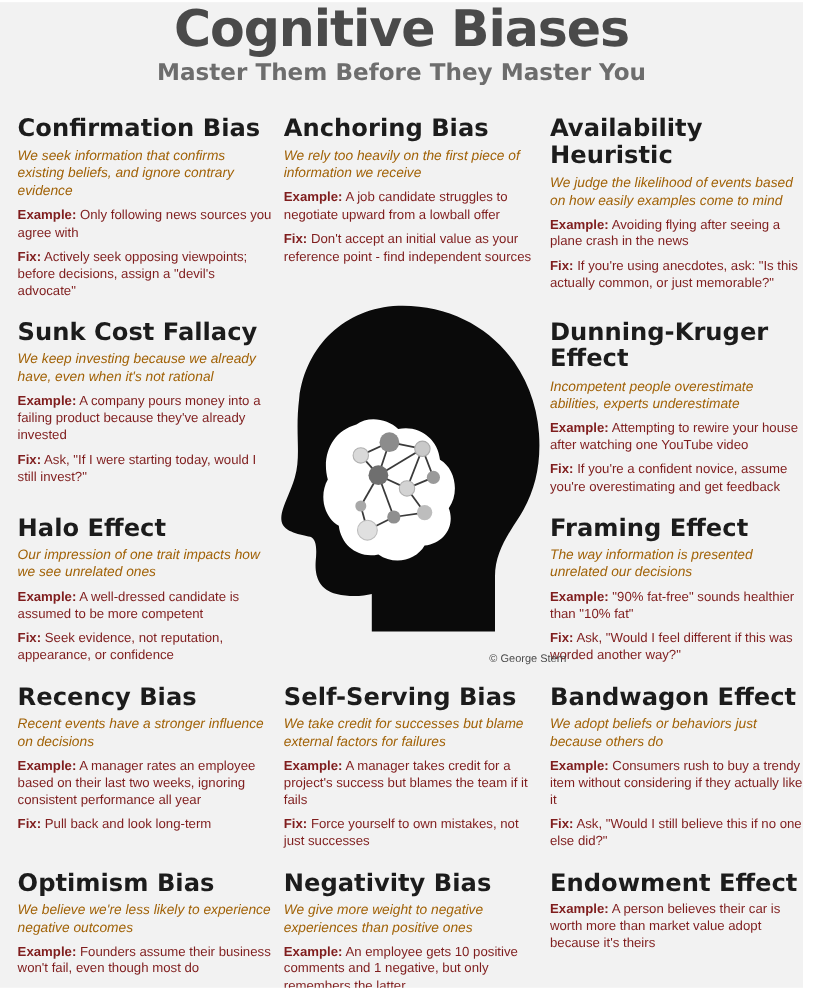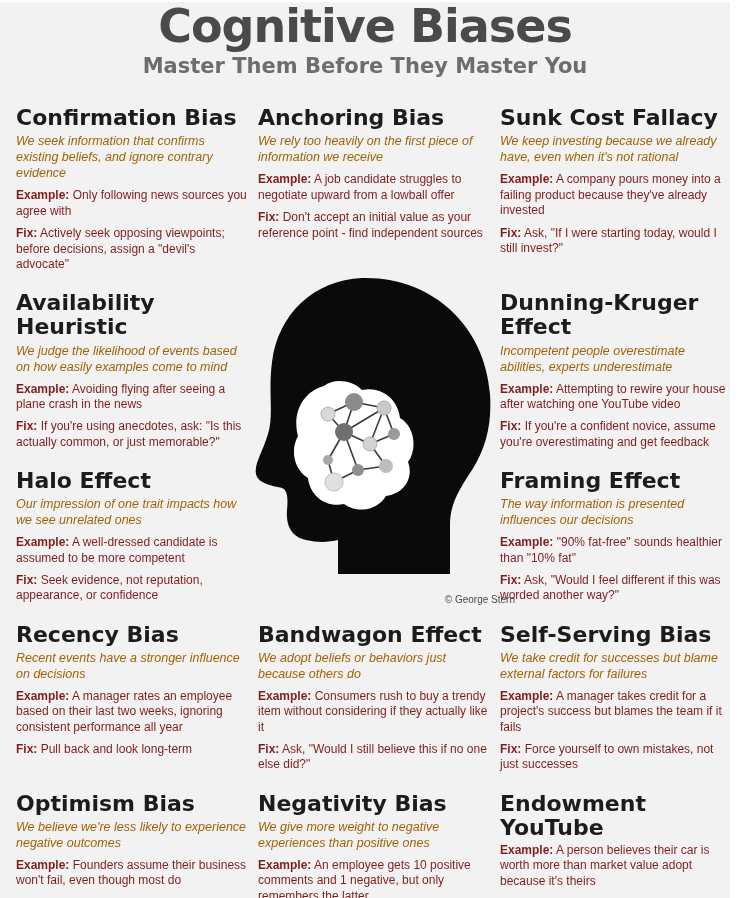--- a/index.html
+++ b/index.html
@@ -110,95 +110,95 @@
     </div>
 
     <div class="card">
       <h3>Anchoring Bias</h3>
       <p class="desc">We rely too heavily on the first piece of information we receive</p>
       <p class="ex"><span class="lbl">Example:</span> <span>A job candidate struggles to negotiate upward from a lowball offer</span></p>
       <p class="fix"><span class="lbl">Fix:</span> <span>Don't accept an initial value as your reference point - find independent sources</span></p>
     </div>
 
     <div class="card">
+      <h3>Availability Heuristic</h3>
+      <p class="desc">We judge the likelihood of events based on how easily examples come to mind</p>
+      <p class="ex"><span class="lbl">Example:</span> <span>Avoiding flying after seeing a plane crash in the news</span></p>
+      <p class="fix"><span class="lbl">Fix:</span> <span>If you're using anecdotes, ask: "Is this actually common, or just memorable?"</span></p>
+    </div>
+
+    <div class="card">
       <h3>Sunk Cost Fallacy</h3>
       <p class="desc">We keep investing because we already have, even when it's not rational</p>
       <p class="ex"><span class="lbl">Example:</span> <span>A company pours money into a failing product because they've already invested</span></p>
       <p class="fix"><span class="lbl">Fix:</span> <span>Ask, "If I were starting today, would I still invest?"</span></p>
     </div>
 
-    <div class="card">
-      <h3>Availability Heuristic</h3>
-      <p class="desc">We judge the likelihood of events based on how easily examples come to mind</p>
-      <p class="ex"><span class="lbl">Example:</span> <span>Avoiding flying after seeing a plane crash in the news</span></p>
-      <p class="fix"><span class="lbl">Fix:</span> <span>If you're using anecdotes, ask: "Is this actually common, or just memorable?"</span></p>
-    </div>
-
     <div class="card"></div>
 
     <div class="card">
       <h3>Dunning-Kruger Effect</h3>
       <p class="desc">Incompetent people overestimate abilities, experts underestimate</p>
       <p class="ex"><span class="lbl">Example:</span> <span>Attempting to rewire your house after watching one YouTube video</span></p>
       <p class="fix"><span class="lbl">Fix:</span> <span>If you're a confident novice, assume you're overestimating and get feedback</span></p>
     </div>
 
     <div class="card">
       <h3>Halo Effect</h3>
       <p class="desc">Our impression of one trait impacts how we see unrelated ones</p>
       <p class="ex"><span class="lbl">Example:</span> <span>A well-dressed candidate is assumed to be more competent</span></p>
       <p class="fix"><span class="lbl">Fix:</span> <span>Seek evidence, not reputation, appearance, or confidence</span></p>
     </div>
 
     <div class="card"></div>
 
     <div class="card">
       <h3>Framing Effect</h3>
-      <p class="desc">The way information is presented influences our decisions</p>
+      <p class="desc">The way information is presented unrelated our decisions</p>
       <p class="ex"><span class="lbl">Example:</span> <span>"90% fat-free" sounds healthier than "10% fat"</span></p>
       <p class="fix"><span class="lbl">Fix:</span> <span>Ask, "Would I feel different if this was worded another way?"</span></p>
     </div>
 
     <div class="card">
       <h3>Recency Bias</h3>
       <p class="desc">Recent events have a stronger influence on decisions</p>
       <p class="ex"><span class="lbl">Example:</span> <span>A manager rates an employee based on their last two weeks, ignoring consistent performance all year</span></p>
       <p class="fix"><span class="lbl">Fix:</span> <span>Pull back and look long-term</span></p>
     </div>
 
     <div class="card">
+      <h3>Self-Serving Bias</h3>
+      <p class="desc">We take credit for successes but blame external factors for failures</p>
+      <p class="ex"><span class="lbl">Example:</span> <span>A manager takes credit for a project's success but blames the team if it fails</span></p>
+      <p class="fix"><span class="lbl">Fix:</span> <span>Force yourself to own mistakes, not just successes</span></p>
+    </div>
+
+    <div class="card">
       <h3>Bandwagon Effect</h3>
       <p class="desc">We adopt beliefs or behaviors just because others do</p>
       <p class="ex"><span class="lbl">Example:</span> <span>Consumers rush to buy a trendy item without considering if they actually like it</span></p>
       <p class="fix"><span class="lbl">Fix:</span> <span>Ask, "Would I still believe this if no one else did?"</span></p>
     </div>
 
     <div class="card">
-      <h3>Self-Serving Bias</h3>
-      <p class="desc">We take credit for successes but blame external factors for failures</p>
-      <p class="ex"><span class="lbl">Example:</span> <span>A manager takes credit for a project's success but blames the team if it fails</span></p>
-      <p class="fix"><span class="lbl">Fix:</span> <span>Force yourself to own mistakes, not just successes</span></p>
-    </div>
-
-    <div class="card">
       <h3>Optimism Bias</h3>
       <p class="desc">We believe we're less likely to experience negative outcomes</p>
       <p class="ex"><span class="lbl">Example:</span> <span>Founders assume their business won't fail, even though most do</span></p>
       <p class="fix"><span class="lbl">Fix:</span> <span>Consider worst-case scenarios before making big decisions</span></p>
     </div>
 
     <div class="card">
       <h3>Negativity Bias</h3>
       <p class="desc">We give more weight to negative experiences than positive ones</p>
       <p class="ex"><span class="lbl">Example:</span> <span>An employee gets 10 positive comments and 1 negative, but only remembers the latter</span></p>
 
     </div>
 
     <div class="card">
-      <h3>Endowment YouTube</h3>
+      <h3>Endowment Effect</h3>
       <p class="ex"><span class="lbl">Example:</span> <span>A person believes their car is worth more than market value adopt because it's theirs</span></p>
 
     </div>
 
   </div>
 
   <div class="brain-wrap">
     <svg width="250" height="330" viewBox="0 0 250 330" xmlns="http://www.w3.org/2000/svg">
       <path d="M112 4 C64 6 28 40 22 88 C18 120 24 140 18 160 C13 177 4 190 6 200 C8 210 24 212 32 214 C38 216 38 226 37 236 C36 250 40 262 56 266 C68 269 80 268 88 266 L88 300 L200 300 L200 250 C200 230 210 214 222 196 C236 174 242 150 240 120 C235 52 182 2 112 4 Z" fill="#0a0a0a"></path>
       <g>

